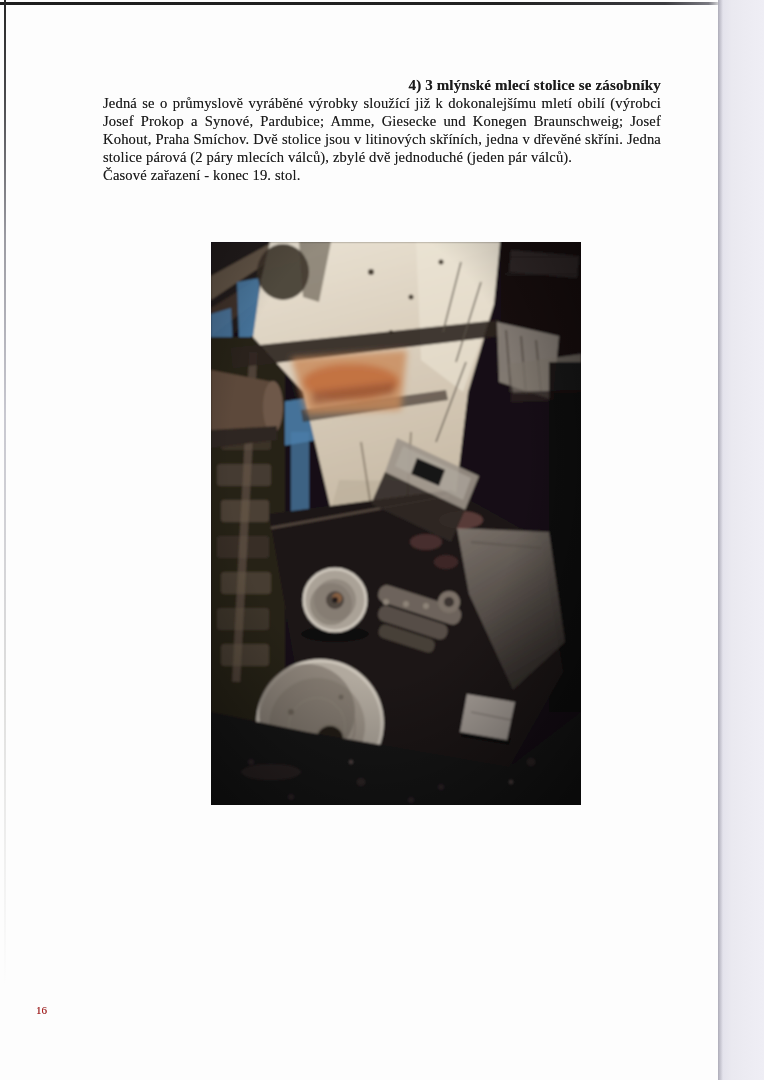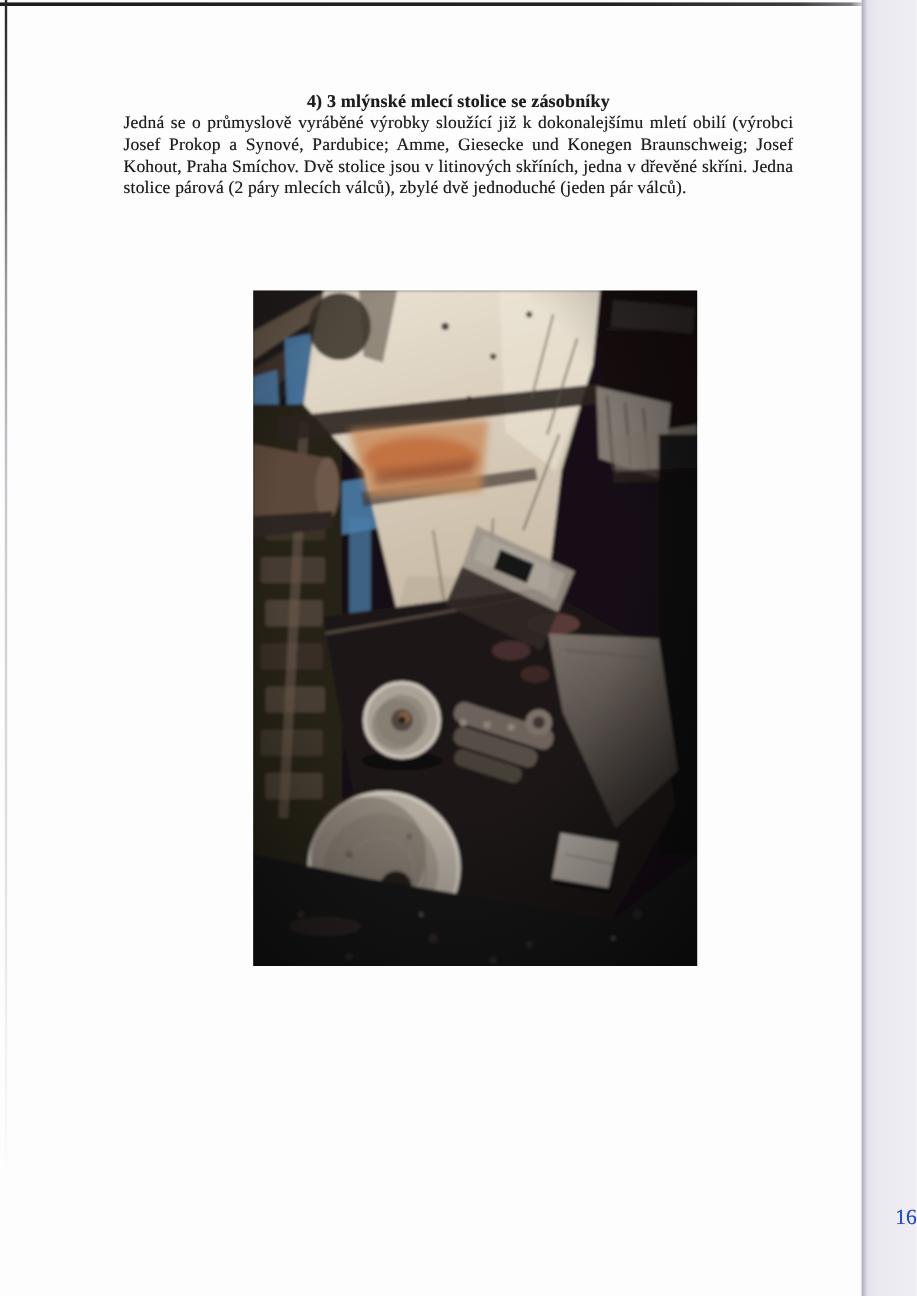--- a/index.html
+++ b/index.html
@@ -21,45 +21,46 @@
     position:absolute; top:0; right:0; width:46px; height:1080px;
     background:linear-gradient(to right, rgba(168,167,180,.95) 0px, #e4e3ec 5px, #eae9f0 14px, #efeef5 46px);
   }
   
   .textblock {
     position:absolute; left:103px; top:76px; width:558px;
     color:#1b1b1b; font-size:14.6px; line-height:18px;
     text-align:justify; letter-spacing:.15px;
     text-shadow:0 0 .6px rgba(25,25,25,.55);
   }
-  .heading { margin:0; font-size:15px; font-weight:bold; text-align:center; line-height:18px; }
+  .heading { margin:0; font-size:15px; font-weight:bold; text-align:right; line-height:18px; }
   .para { margin:0; }
   .para.loose { word-spacing:3px; }
   
   .photo { position:absolute; left:211px; top:242px; width:370px; height:563px; margin:0; }
   .photo svg { display:block; }
   
   .pageno {
     position:absolute; left:36px; top:1004px; width:728px;
-    text-align:right; font-size:18px; color:#1d4ed8;
+    text-align:left; font-size:11px; color:#b91c1c;
     text-shadow:0 0 .6px rgba(25,25,25,.5);
   }
 </style>
 </head>
 <body>
 
 <div class="page">
 
   <div class="edge-top"></div>
   <div class="edge-left"></div>
   <div class="edge-right"></div>
 
   <div class="textblock">
     <h1 class="heading">4) 3 mlýnské mlecí stolice se zásobníky</h1>
     <p class="para">Jedná se o průmyslově vyráběné výrobky sloužící již k dokonalejšímu mletí obilí (výrobci Josef Prokop a Synové, Pardubice; Amme, Giesecke und Konegen Braunschweig; Josef Kohout, Praha Smíchov. Dvě stolice jsou v litinových skříních, jedna v dřevěné skříni. Jedna stolice párová (2 páry mlecích válců), zbylé dvě jednoduché (jeden pár válců).</p>
+    <p class="para">Časové zařazení - konec 19. stol.</p>
   </div>
 
   <figure class="photo" title="Dark mill interior: pale wooden feed hopper above a roller mill stand, two belt pulleys and debris on the floor">
     <svg width="370" height="563" viewBox="0 0 370 563" xmlns="http://www.w3.org/2000/svg">
       <defs>
         <filter id="b1" x="-5%" y="-5%" width="110%" height="110%">
             <feGaussianBlur stdDeviation="1.2"></feGaussianBlur>
           </filter>
         <filter id="b2" x="-20%" y="-20%" width="140%" height="140%">
             <feGaussianBlur stdDeviation="3"></feGaussianBlur>

